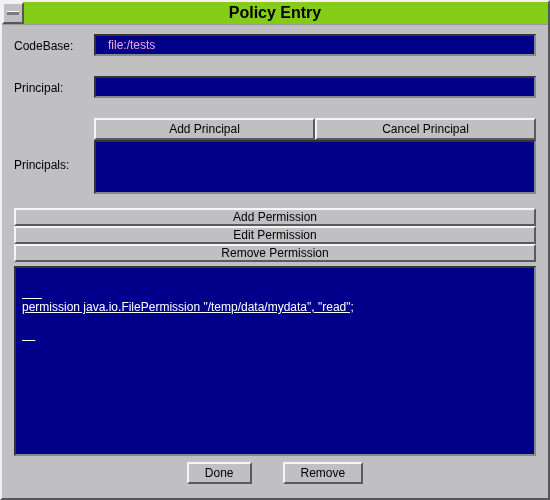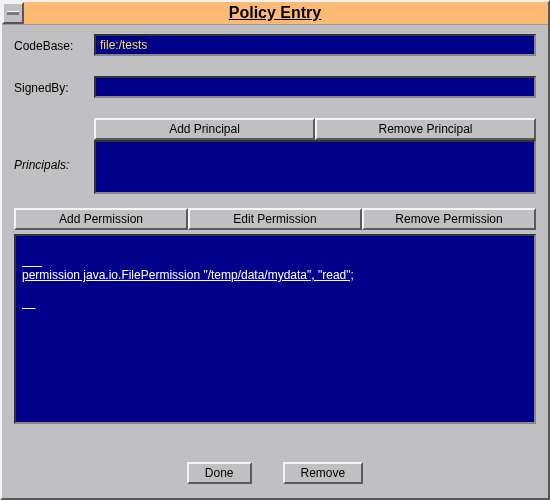--- a/index.html
+++ b/index.html
@@ -23,24 +23,23 @@
     border-right-color: #57575a;
     border-bottom-color: #57575a;
     background: #C0C0C2;
     position: relative;
   }
   .titlebar {
     height: 22px;
     display: flex;
     align-items: center;
     position: relative;
-    background: #fdba74;
+    background: #84cc16;
     border-bottom: 1px solid #9a9a9c;
     user-select: none;
-    text-decoration: underline;
   }
   .sys-btn {
     width: 22px;
     height: 22px;
     box-sizing: border-box;
     border: 2px solid;
     border-top-color: #f2f2f4;
     border-left-color: #f2f2f4;
     border-right-color: #57575a;
     border-bottom-color: #57575a;
@@ -80,23 +79,23 @@
   .form-label {
     width: 80px;
     flex: none;
     padding-top: 2px;
   }
   .text-input {
     flex: 1;
     height: 22px;
     box-sizing: border-box;
     background: #00008B;
-    color: #fde047;
+    color: #f9a8d4;
     border: 2px inset #888;
-    padding: 2px 4px;
+    padding: 2px 12px;
     font-family: inherit;
     font-size: 12px;
     outline: none;
     caret-color: #fff;
   }
   .principal-btn-row {
     display: flex;
     margin-left: 80px;
     margin-bottom: 0;
   }
@@ -114,38 +113,38 @@
     border-bottom-color: #5a5a5c;
     font-family: inherit;
     font-size: 12px;
     cursor: default;
     padding: 0 6px;
   }
   .principals-row {
     display: flex;
     align-items: flex-start;
     margin-bottom: 14px;
-    font-style: italic;
   }
   .principals-list {
     flex: 1;
     height: 54px;
     background: #00008B;
     color: #fff;
     border: 2px inset #888;
     box-sizing: border-box;
     padding: 2px;
     overflow: hidden;
   }
   .principals-row .form-label {
     padding-top: 18px;
   }
   .perm-btn-row {
     display: flex;
     margin: 0 0 4px 0;
+    flex-direction: column;
   }
   .perm-btn-row .btn {
     flex: 1;
   }
   .perm-list {
     height: 190px;
     background: #00008B;
     color: #fff;
     border: 2px inset #888;
     box-sizing: border-box;
@@ -180,27 +179,27 @@
   </div>
 
   <div class="client">
 
     <div class="form-row">
       <div class="form-label">CodeBase:</div>
       <input class="text-input" type="text" autocomplete="off" value="file:/tests" style="">
     </div>
 
     <div class="form-row">
-      <div class="form-label">SignedBy:</div>
+      <div class="form-label">Principal:</div>
       <input class="text-input" type="text" autocomplete="off" style="">
     </div>
 
     <div class="principal-btn-row">
       <button class="btn">Add Principal</button>
-      <button class="btn">Remove Principal</button>
+      <button class="btn">Cancel Principal</button>
     </div>
 
     <div class="principals-row">
       <div class="form-label">Principals:</div>
       <div class="principals-list"></div>
     </div>
 
     <div class="perm-btn-row">
       <button class="btn">Add Permission</button>
       <button class="btn">Edit Permission</button>

